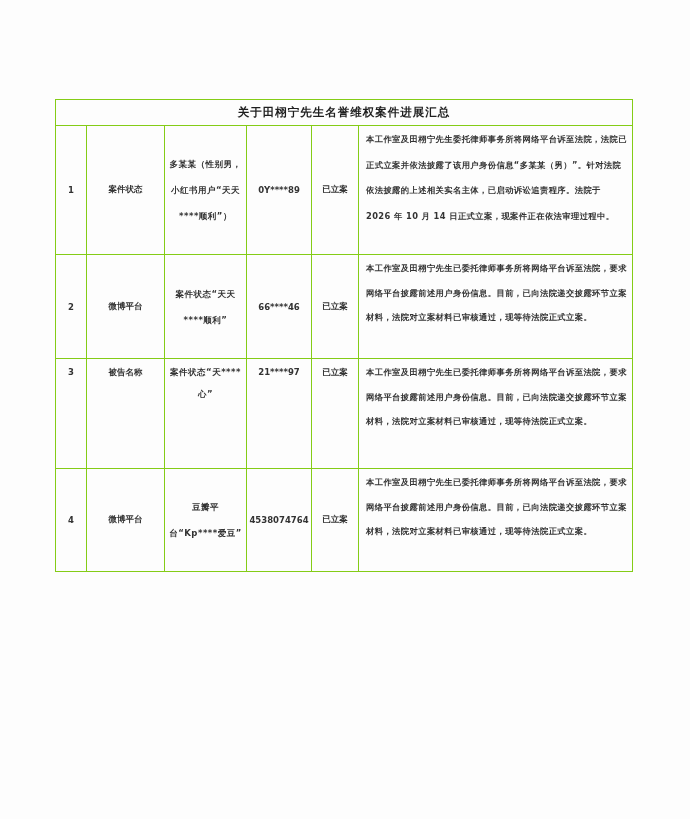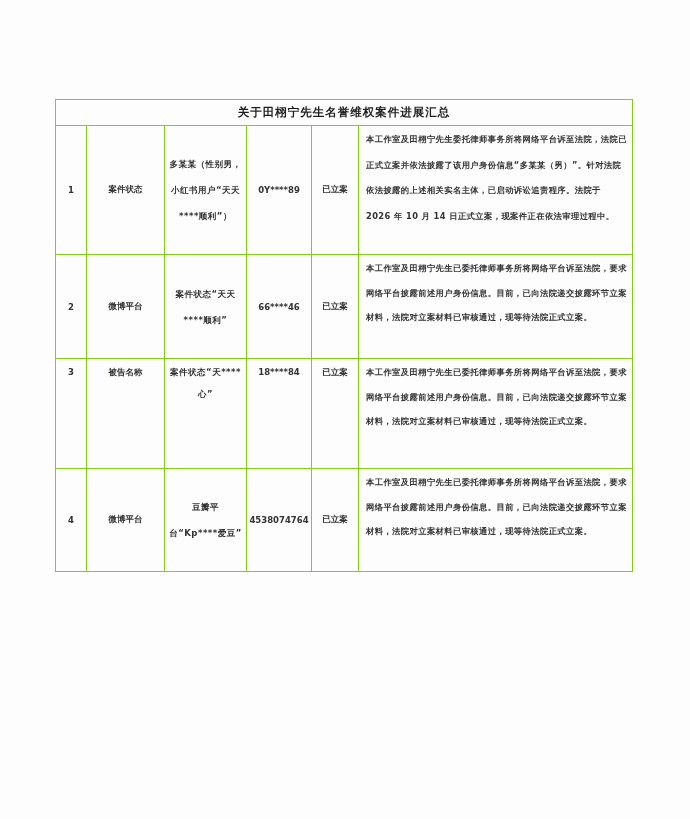--- a/index.html
+++ b/index.html
@@ -107,21 +107,21 @@
       <td class="cell-name">案件状态“天天****顺利”</td>
       <td>66****46</td>
       <td>已立案</td>
       <td class="cell-progress">本工作室及田栩宁先生已委托律师事务所将网络平台诉至法院，要求网络平台披露前述用户身份信息。目前，已向法院递交披露环节立案材料，法院对立案材料已审核通过，现等待法院正式立案。</td>
     </tr>
 
     <tr class="row-3">
       <td class="top">3</td>
       <td class="top">被告名称</td>
       <td class="top cell-name" style="line-height:22px;padding-top:2px !important;">案件状态“天****心”</td>
-      <td class="top">18****84</td>
+      <td class="top">21****97</td>
       <td class="top">已立案</td>
       <td class="cell-progress">本工作室及田栩宁先生已委托律师事务所将网络平台诉至法院，要求网络平台披露前述用户身份信息。目前，已向法院递交披露环节立案材料，法院对立案材料已审核通过，现等待法院正式立案。</td>
     </tr>
 
     <tr class="row-4">
       <td>4</td>
       <td>微博平台</td>
       <td class="cell-name">豆瓣平台“Kp****爱豆”</td>
       <td>4538074764</td>
       <td>已立案</td>

